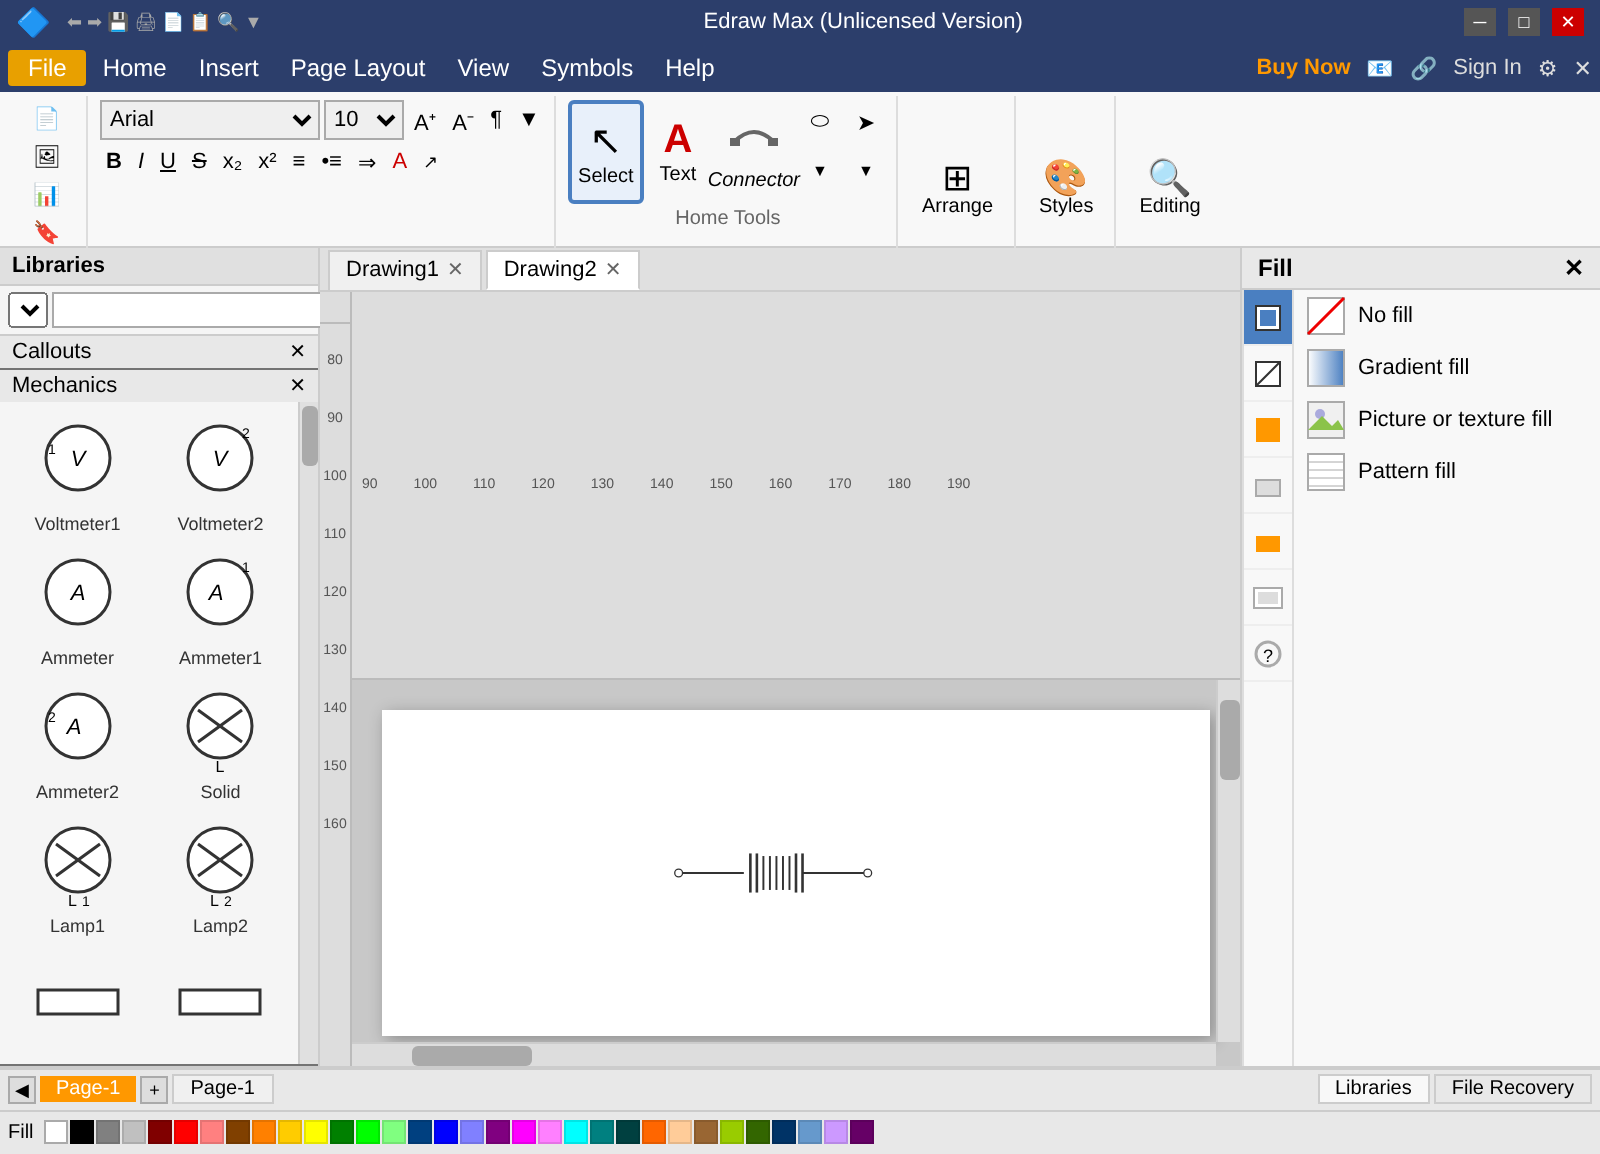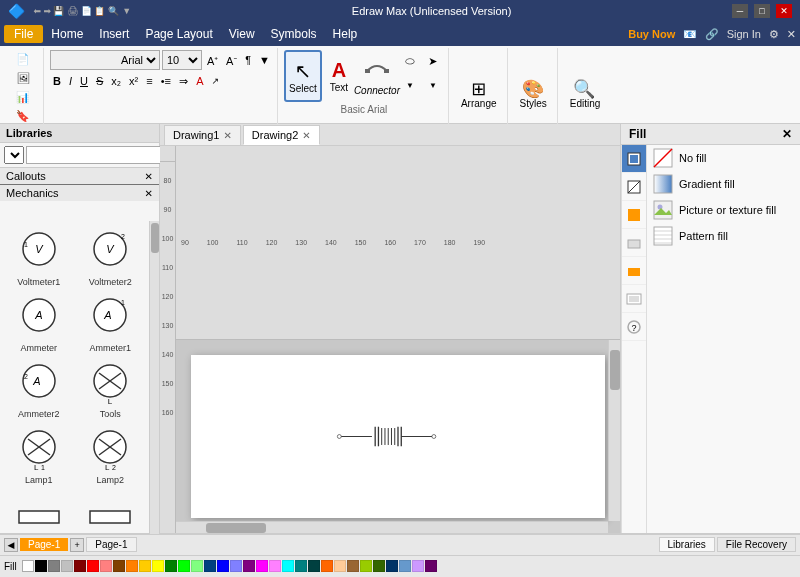--- a/index.html
+++ b/index.html
@@ -45,21 +45,21 @@
       font-size: 10px; min-width: 30px; height: 50px;
     }
     .ribbon-btn-icon { font-size: 18px; line-height: 1; }
     .ribbon-btn-sm {
       display: flex; align-items: center; justify-content: center;
       padding: 1px 3px; cursor: pointer; border-radius: 2px; border: none; background: transparent;
       font-size: 11px; height: 18px;
     }
     .font-area { display: flex; flex-direction: column; gap: 2px; padding: 2px 4px; border-right: 1px solid #ddd; }
     .font-row { display: flex; align-items: center; gap: 2px; }
-    .font-select { width: 110px; height: 20px; font-size: 11px; border: 1px solid #aaa; text-align: right; }
+    .font-select { width: 110px; height: 20px; font-size: 11px; border: 1px solid #aaa; }
     .font-size-select { width: 40px; height: 20px; font-size: 11px; border: 1px solid #aaa; }
     .ribbon-group-label-bottom { font-size: 10px; color: #666; text-align: center; margin-top: 1px; }
 
     
     .basic-tools-group {
       display: flex; flex-direction: column; align-items: center;
       border-right: 1px solid #ddd; padding: 2px 4px;
     }
     .basic-tools-btns { display: flex; align-items: flex-start; gap: 1px; }
     .tool-btn-large {
@@ -217,21 +217,21 @@
           <div style="display:flex;gap:1px;">
             <button class="ribbon-btn-sm" style="width:22px;height:22px;">⬭</button>
             <button class="ribbon-btn-sm" style="width:22px;height:22px;">➤</button>
           </div>
           <div style="display:flex;gap:1px;">
             <button class="ribbon-btn-sm" style="width:22px;height:22px;font-size:8px;">▼</button>
             <button class="ribbon-btn-sm" style="width:22px;height:22px;font-size:8px;">▼</button>
           </div>
         </div>
       </div>
-      <div class="ribbon-group-label">Basic Arial</div>
+      <div class="ribbon-group-label">Home Tools</div>
     </div>
 
     <div class="ribbon-group">
       <div class="ribbon-group-items">
         <button class="ribbon-btn">
           <span class="ribbon-btn-icon">⊞</span>
           <span>Arrange</span>
         </button>
       </div>
     </div>
@@ -268,21 +268,21 @@
       <button class="search-btn">🔍</button>
     </div>
 
     <div class="library-section">
       <div class="library-section-header">
         <span>Callouts</span>
         <span style="cursor:pointer;font-size:10px;">✕</span>
       </div>
     </div>
 
-    <div class="library-section" style="flex:1;display:flex;flex-direction:column;gap:20px;">
+    <div class="library-section" style="flex:1;display:flex;flex-direction:column;">
       <div class="library-section-header">
         <span>Mechanics</span>
         <span style="cursor:pointer;font-size:10px;">✕</span>
       </div>
 
       <div style="display:flex;flex:1;overflow:hidden;">
         <div class="mechanics-grid" style="flex:1;overflow-y:auto;">
 
           <div class="mechanic-item">
             <svg class="mechanic-svg" viewBox="0 0 50 50">
@@ -328,21 +328,21 @@
             <span class="mechanic-label">Ammeter2</span>
           </div>
 
           <div class="mechanic-item">
             <svg class="mechanic-svg" viewBox="0 0 50 50">
               <circle cx="25" cy="22" r="16" stroke="#333" stroke-width="1.5" fill="white"></circle>
               <line x1="14" y1="14" x2="36" y2="30" stroke="#333" stroke-width="1.5"></line>
               <line x1="36" y1="14" x2="14" y2="30" stroke="#333" stroke-width="1.5"></line>
               <text x="25" y="45" text-anchor="middle" font-size="8">L</text>
             </svg>
-            <span class="mechanic-label">Tools</span>
+            <span class="mechanic-label">Solid</span>
           </div>
 
           <div class="mechanic-item">
             <svg class="mechanic-svg" viewBox="0 0 50 50">
               <circle cx="25" cy="22" r="16" stroke="#333" stroke-width="1.5" fill="white"></circle>
               <line x1="14" y1="14" x2="36" y2="30" stroke="#333" stroke-width="1.5"></line>
               <line x1="36" y1="14" x2="14" y2="30" stroke="#333" stroke-width="1.5"></line>
               <text x="20" y="45" font-size="8">L</text>
               <text x="27" y="45" font-size="7">1</text>
             </svg>

